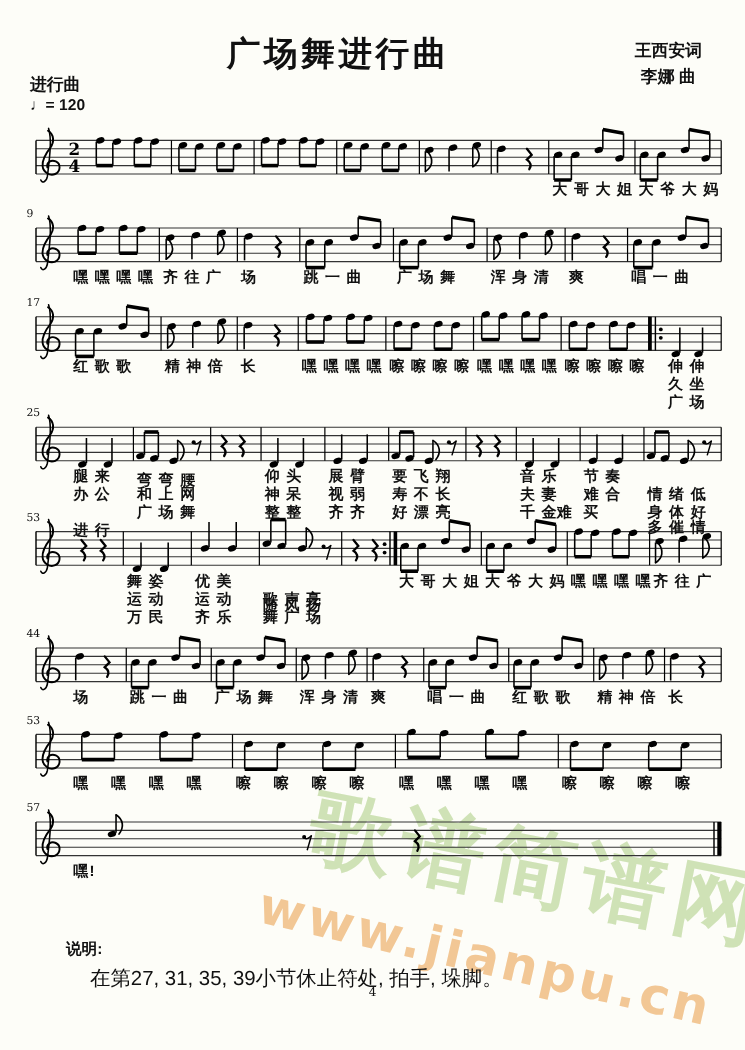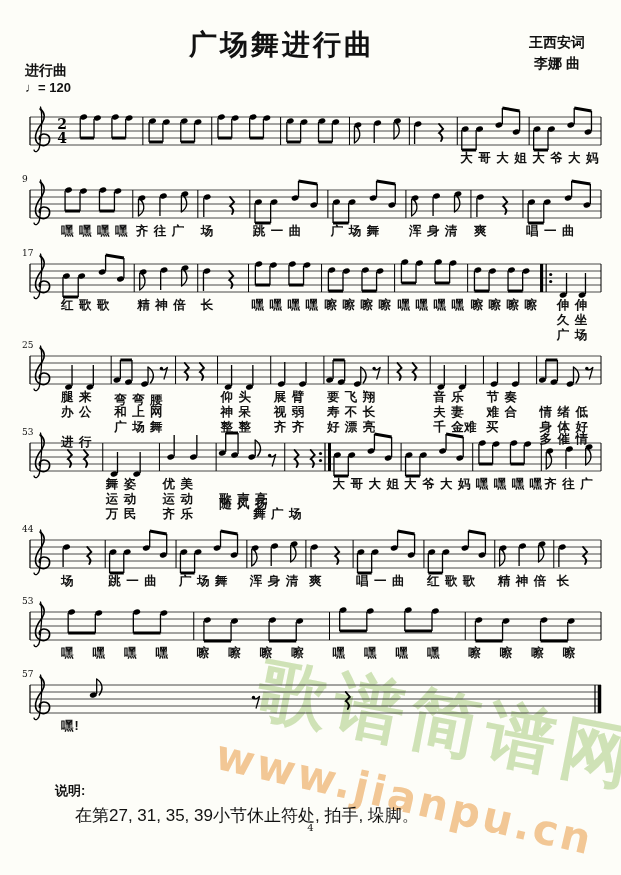--- a/index.html
+++ b/index.html
@@ -653,21 +653,21 @@
       <div class="lyric" style="left: 539.624px; top: 419px;">身 体 好</div>
       <div class="mnum" style="position: absolute; left: 22px; top: 427px;">53</div>
       <div class="lyric" style="left: 105.753px; top: 476px;">舞 姿</div>
       <div class="lyric" style="left: 105.753px; top: 491px;">运 动</div>
       <div class="lyric" style="left: 105.753px; top: 506px;">万 民</div>
       <div class="lyric" style="left: 162.44px; top: 476px;">优 美</div>
       <div class="lyric" style="left: 162.44px; top: 491px;">运 动</div>
       <div class="lyric" style="left: 162.44px; top: 506px;">齐 乐</div>
       <div class="lyric" style="left: 219.126px; top: 496px;">随 风 扬</div>
       <div class="lyric" style="left: 219.126px; top: 491px;">歌 声 亮</div>
-      <div class="lyric" style="left: 219.126px; top: 506px; margin-left: 34px;">舞 广 场</div>
+      <div class="lyric" style="left: 219.126px; top: 506px;">舞 广 场</div>
       <div class="lyric" style="left: 332.5px; top: 476px;">大 哥 大 姐</div>
       <div class="lyric" style="left: 404.104px; top: 476px;">大 爷 大 妈</div>
       <div class="lyric" style="left: 475.709px; top: 476px;">嘿 嘿 嘿 嘿</div>
       <div class="lyric" style="left: 544.33px; top: 476px;">齐 往  广</div>
       <div class="mnum" style="position: absolute; left: 22px; top: 524px;">44</div>
       <div class="lyric" style="left: 61px; top: 573px;">场</div>
       <div class="lyric" style="left: 108.217px; top: 573px;">跳 一 曲</div>
       <div class="lyric" style="left: 179.043px; top: 573px;">广 场 舞</div>
       <div class="lyric" style="left: 249.87px; top: 573px;">浑 身  清</div>
       <div class="lyric" style="left: 308.891px; top: 573px;">爽</div>

